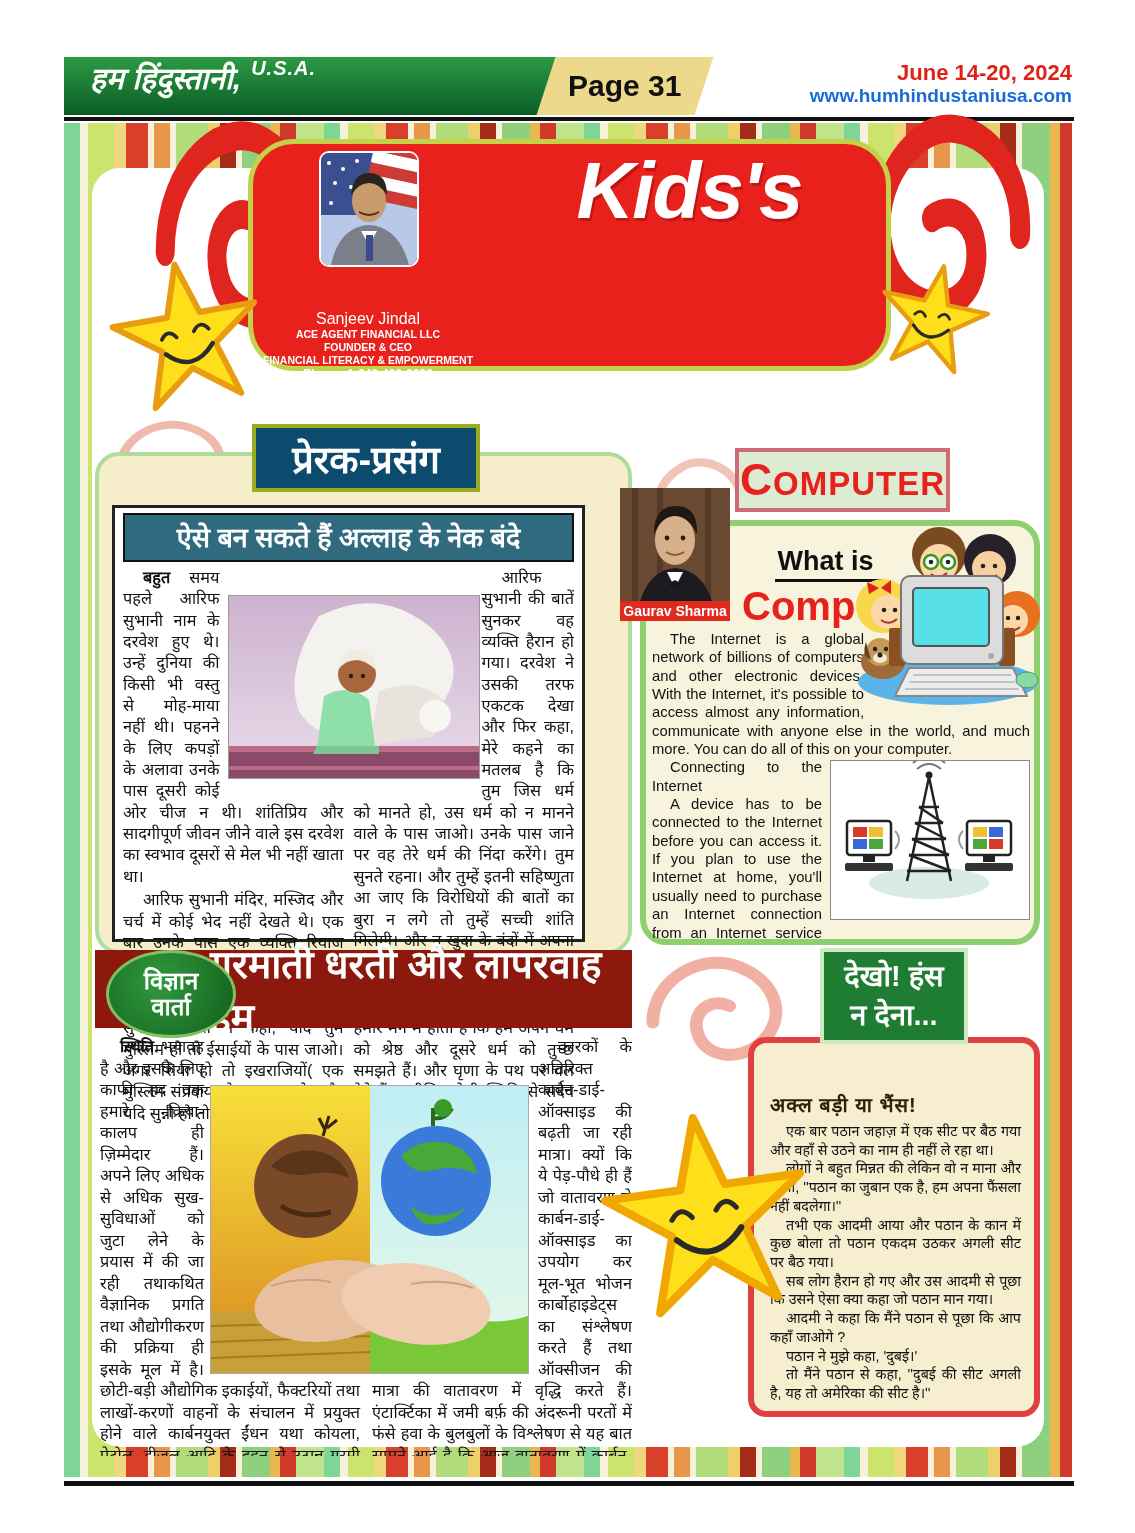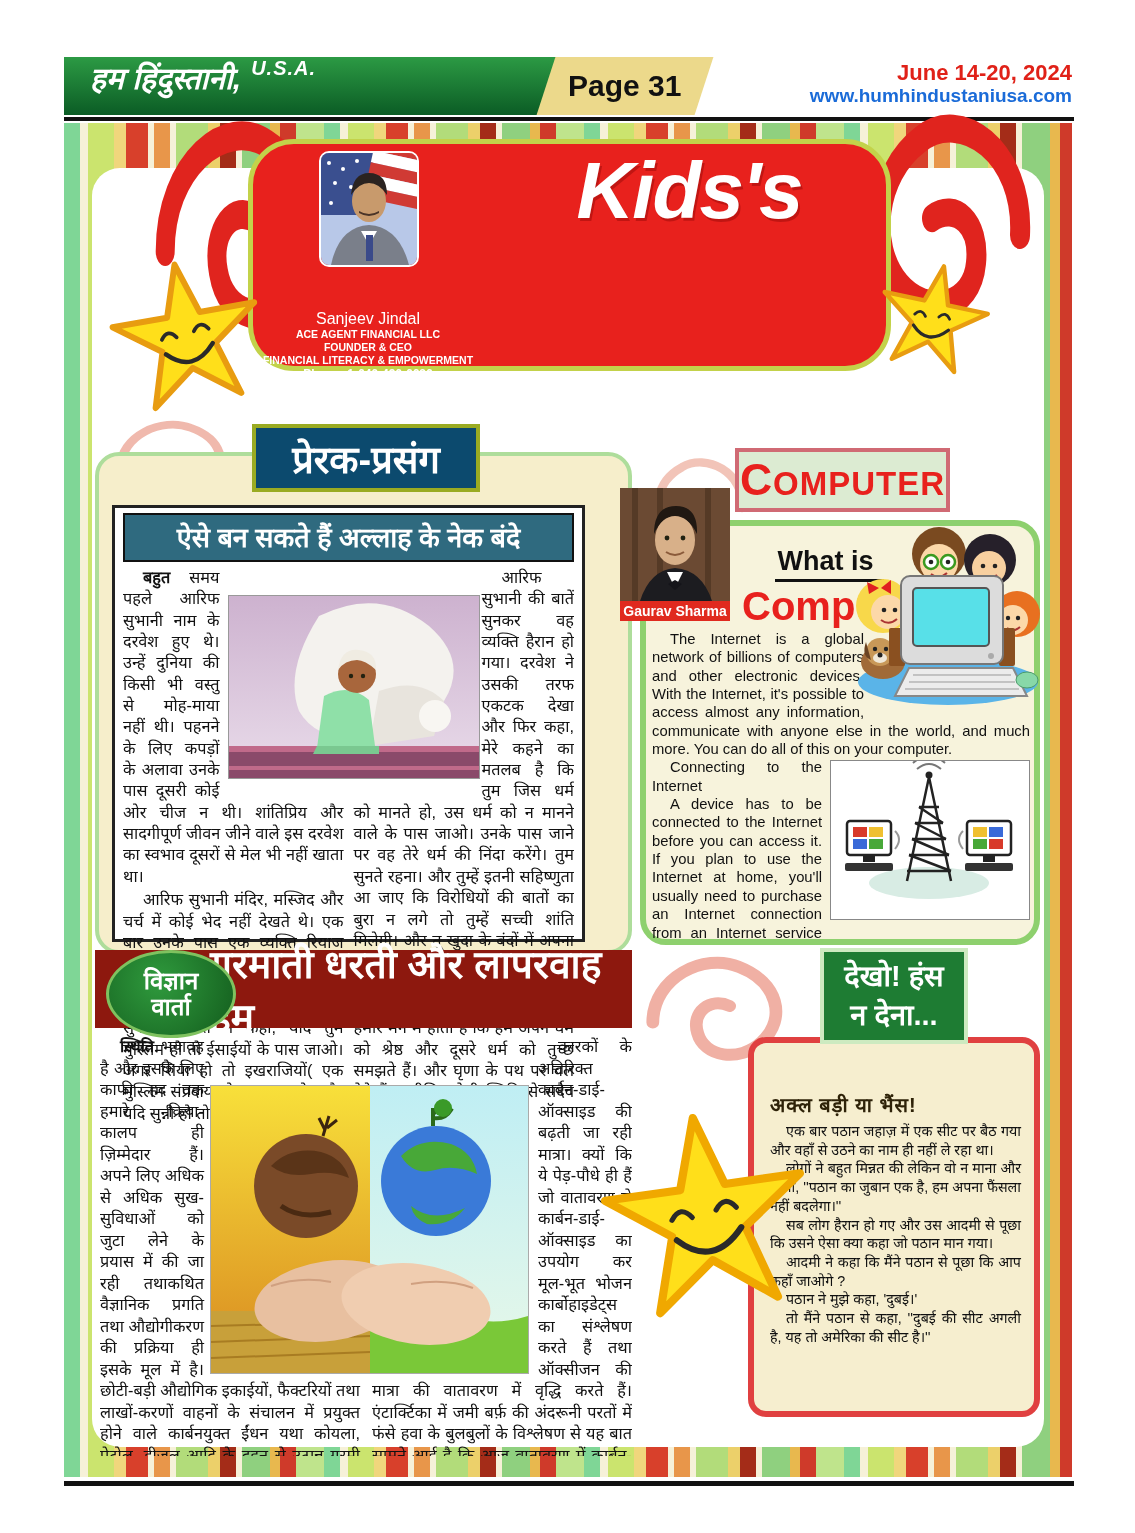--- a/index.html
+++ b/index.html
@@ -411,20 +411,21 @@
       <div class="sci-ph-l"></div>
       <p style="margin:0;text-indent:20px;">कारकों के अतिरिक्त कार्बन-डाई-ऑक्साइड की बढ़ती जा रही मात्रा। क्यों कि ये पेड़-पौधे ही हैं जो वातावरण से कार्बन-डाई-ऑक्साइड का उपयोग कर मूल-भूत भोजन कार्बोहाइडेट्स का संश्लेषण करते हैं तथा ऑक्सीजन की मात्रा की वातावरण में वृद्धि करते हैं। एंटार्क्टिका में जमी बर्फ़ की अंदरूनी परतों में फंसे हवा के बुलबुलों के विश्लेषण से यह बात सामने आई है कि आज वातावरण में कार्बन-डाई-ऑक्साइड की मात्रा</p>
 
     </div>
   </div>
 
   <div class="joke-box">
     <h3>अक्ल बड़ी या भैंस!</h3>
     <p>एक बार पठान जहाज़ में एक सीट पर बैठ गया और वहाँ से उठने का नाम ही नहीं ले रहा था।</p>
     <p>लोगों ने बहुत मिन्नत की लेकिन वो न माना और बोला, ''पठान का जुबान एक है, हम अपना फैंसला नहीं बदलेगा।''</p>
+    <p>तभी एक आदमी आया और पठान के कान में कुछ बोला तो पठान एकदम उठकर अगली सीट पर बैठ गया।</p>
     <p>सब लोग हैरान हो गए और उस आदमी से पूछा कि उसने ऐसा क्या कहा जो पठान मान गया।</p>
     <p>आदमी ने कहा कि मैंने पठान से पूछा कि आप कहाँ जाओगे ?</p>
     <p>पठान ने मुझे कहा, 'दुबई।'</p>
     <p>तो मैंने पठान से कहा, ''दुबई की सीट अगली है, यह तो अमेरिका की सीट है।''</p>
   </div>
   <div class="joke-kicker">
     <span>देखो! हंस</span>
     <span>न देना...</span>
   </div>
   <svg class="star" style="left:604px;top:1058px;width:205px;height:315px;transform:rotate(-8deg);z-index:7;" viewBox="0 0 100 100">

